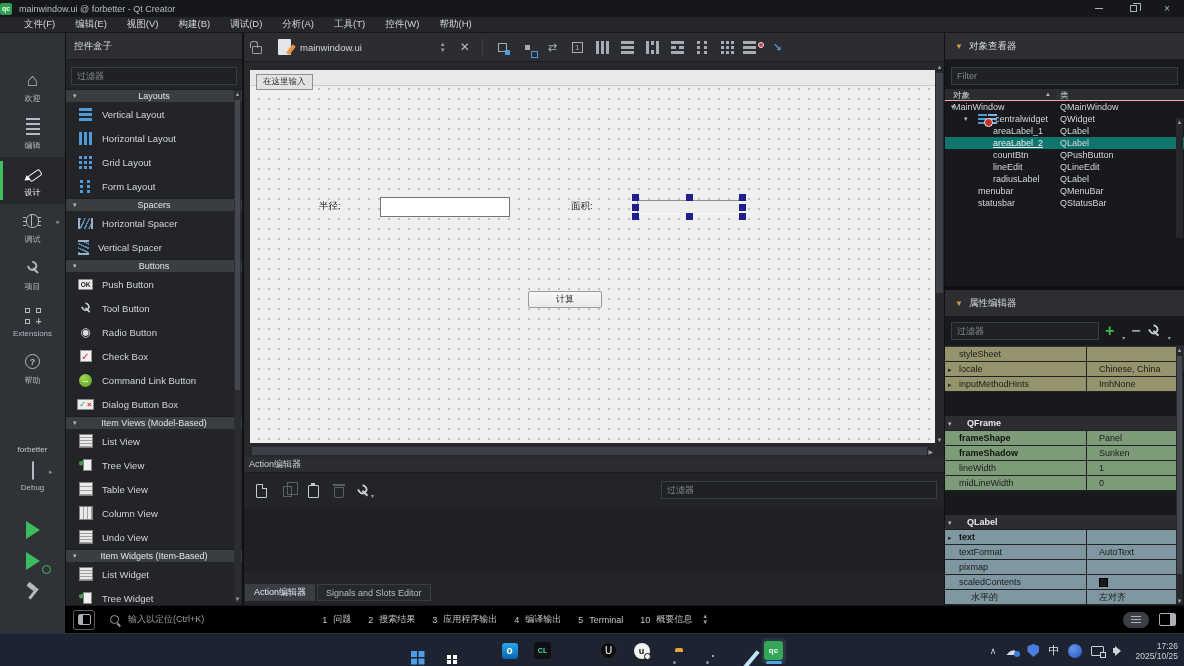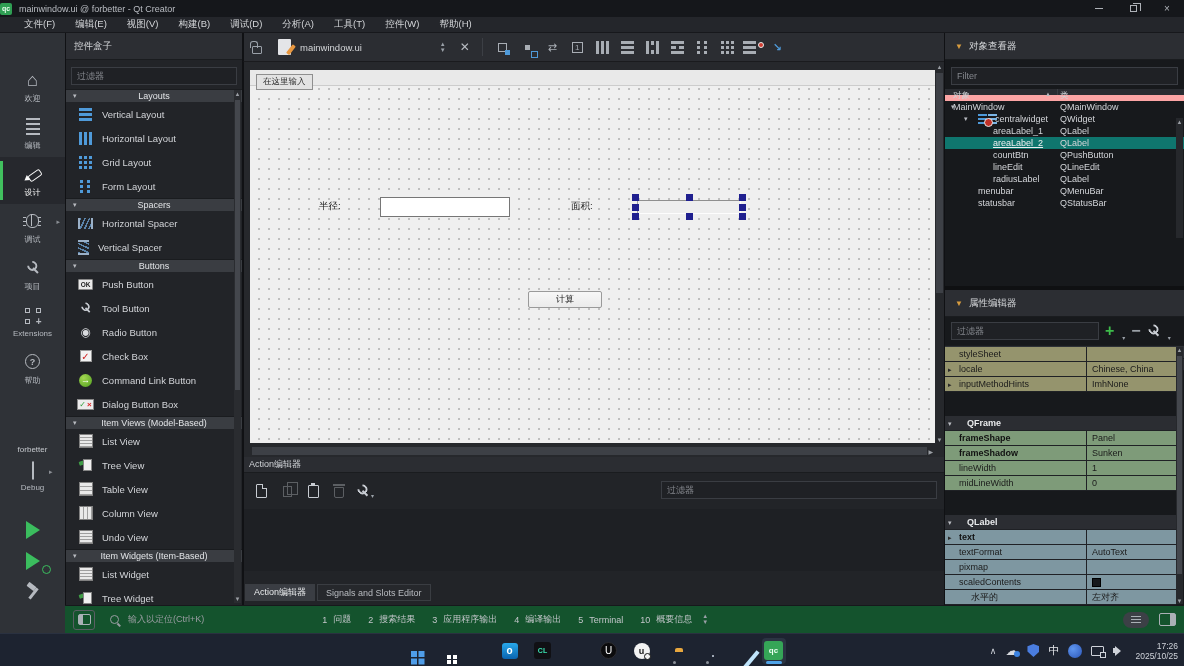--- a/index.html
+++ b/index.html
@@ -166,21 +166,21 @@
   .ae-body { height:62px; background:#1e2024; }
   .ae-tabs { position:absolute; left:0; bottom:3px; height:18px; display:flex; gap:2px; padding-left:1px; }
   .ae-tab { height:17px; display:flex; align-items:center; padding:0 8px; font-size:9px; color:#b9bcc1; background:#26282c; border:1px solid #3a3d42; }
   .ae-tab.active { background:#3a3d43; color:#e8eaec; }
 
   
   .rightpanel { position:absolute; left:944px; top:33px; width:240px; height:572px; background:#17191c; border-left:1px solid #101114; }
   .rp-header { height:27px; background:#2c2e33; border-bottom:1px solid #1a1c1f; display:flex; align-items:center; padding-left:10px; gap:6px; color:#d5d7da; font-size:9.5px; }
   .rp-caret { color:#d79c3f; font-size:8px; }
   .oi-filter { margin:5px 6px 4px 6px; }
-  .oi-cols { position:relative; height:12px; background:#2a2c31; border-bottom:6px solid #fca5a5; }
+  .oi-cols { position:relative; height:12px; background:#2a2c31; border-bottom:1px solid #fca5a5; }
   .oi-col1 { position:absolute; left:8px; top:1px; color:#cfd2d6; font-size:8.5px; }
   .oi-col2 { position:absolute; left:115px; top:1px; color:#cfd2d6; font-size:8.5px; }
   .oi-sort { position:absolute; left:100px; top:2px; font-size:6px; color:#b9bcc1; }
   .oi-colsep { position:absolute; left:112px; top:0; bottom:0; width:1px; background:#3a3d42; }
   .oi-tree { position:relative; }
   .oi-row { position:relative; height:12px; display:flex; align-items:center; }
   .oi-row.selected { background:#0f766e; }
   .oi-row.selected .oi-name { color:#eceef0; text-decoration:underline; }
   .oi-arrow { position:absolute; font-size:7px; color:#b9bcc1; top:2px; }
   .oi-name { font-size:9px; color:#d3d5d9; white-space:nowrap; }
@@ -197,35 +197,35 @@
   .pe-plus { color:#3dbb4a; font-size:16px; font-weight:bold; line-height:14px; }
   .pe-minus { color:#9aa0a6; font-size:16px; font-weight:bold; line-height:10px; }
   .pe-objbar { height:14px; background:#2e3136; border-top:1px solid #1a1c1f; border-bottom:1px solid #1a1c1f; display:flex; align-items:center; padding-left:8px; color:#d8dade; font-size:9px; }
   .pe-cols { position:relative; height:12px; background:#292b30; border-bottom:1px solid #1a1c1f; }
   .pe-col1 { position:absolute; left:8px; top:1px; color:#cfd2d6; font-size:8.5px; }
   .pe-col2 { position:absolute; left:143px; top:1px; color:#cfd2d6; font-size:8.5px; }
   .pe-rows { position:absolute; left:0; right:8px; top:57px; bottom:0; overflow:hidden; }
   .pe-row { position:relative; height:15px; display:flex; align-items:center; border-bottom:1px solid #1f2125; }
   .pe-row .name { position:absolute; left:14px; font-size:9px; color:#1b1b1b; }
   .pe-row .name.ind { left:26px; }
-  .pe-row .val { position:absolute; left:141px; right:0; top:0; bottom:0; display:flex; align-items:center; padding-left:5px; font-size:9px; color:#1b1b1b; border-left:1px solid #1f2125; }
+  .pe-row .val { position:absolute; left:141px; right:0; top:0; bottom:0; display:flex; align-items:center; padding-left:12px; font-size:9px; color:#1b1b1b; border-left:1px solid #1f2125; }
   .pe-row.bold .name { font-weight:bold; color:#111; }
   .tone-olive { background:#95946d; }
   .tone-green { background:#7e9b79; }
   .tone-blue { background:#7e97a1; }
   .pe-row.section { background:#2b2d32;margin-top:24px; }
   .pe-row.section .name { left:22px; font-weight:bold; color:#e8eaec; }
   .pe-exp { position:absolute; left:3px; top:4px; font-size:7px; color:#2a2a2a; }
   .pe-row.section .pe-exp { color:#b9bcc1; }
   .pe-checkbox { width:9px; height:9px; background:#17191c; border:1px solid #000; }
   .pe-scroll { position:absolute; right:1px; top:57px; bottom:1px; width:7px; background:#26282c; }
   .pe-scroll .handle { position:absolute; left:1px; right:1px; top:9px; bottom:30px; background:#44474d; }
 
   
-  .statusbar { position:absolute; left:65px; top:605px; width:1119px; height:28px; background:#14532d; border-top:1px solid #17181c; display:flex; align-items:center; }
+  .statusbar { position:absolute; left:65px; top:605px; width:1119px; height:28px; background:#000000; border-top:1px solid #17181c; display:flex; align-items:center; }
   .sb-toggle { width:22px; height:20px; border:1px solid #5a5e64; border-radius:3px; margin-left:8px; display:flex; align-items:center; justify-content:center; }
   .sb-toggle i { width:13px; height:11px; border:1.3px solid #aab0b6; border-radius:2px; position:relative; display:block; }
   .sb-toggle i::before { content:""; position:absolute; left:0; top:0; bottom:0; width:4px; background:#aab0b6; }
   .sb-search { display:flex; align-items:center; gap:7px; margin-left:14px; color:#9a9da2; font-size:9px; }
   .i-mag { position:relative; width:12px; height:12px; }
   .i-mag::before { content:""; position:absolute; left:1px; top:1px; width:7px; height:7px; border:1.5px solid #9a9da2; border-radius:50%; }
   .i-mag::after { content:""; position:absolute; right:0; bottom:0; width:4px; height:1.5px; background:#9a9da2; transform:rotate(45deg); }
   .sb-panes { display:flex; align-items:center; gap:17px; margin-left:118px; }
   .sb-pane { display:flex; align-items:center; gap:6px; color:#c3c6ca; font-size:9px; }
   .sb-spin { display:flex; flex-direction:column; gap:1px; color:#9aa0a8; font-size:6px; line-height:5px; margin-left:10px; }

